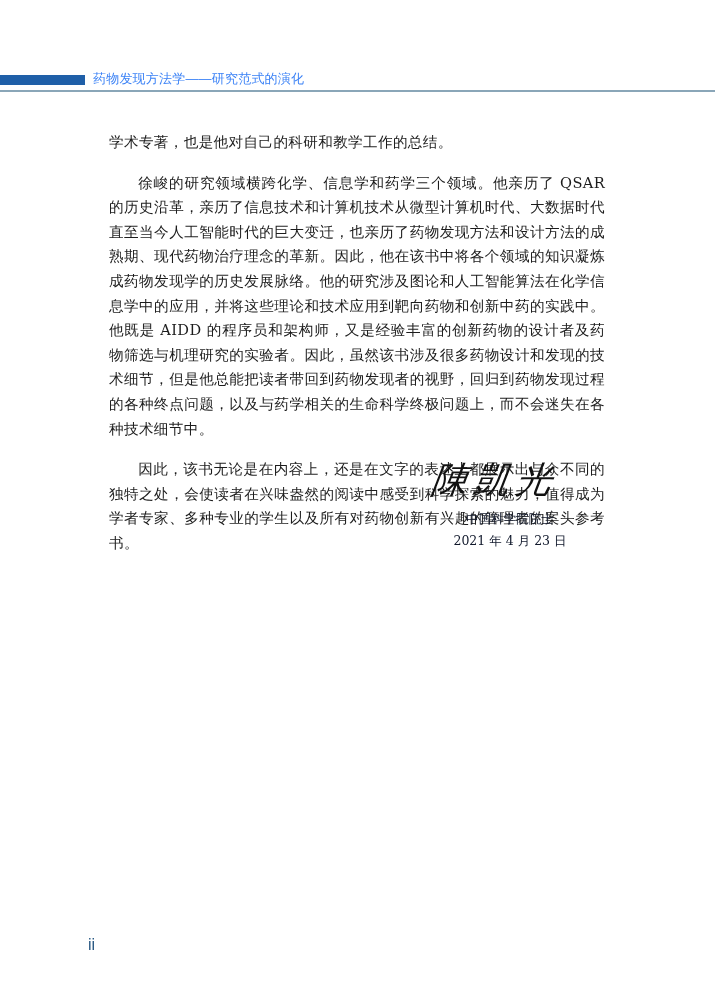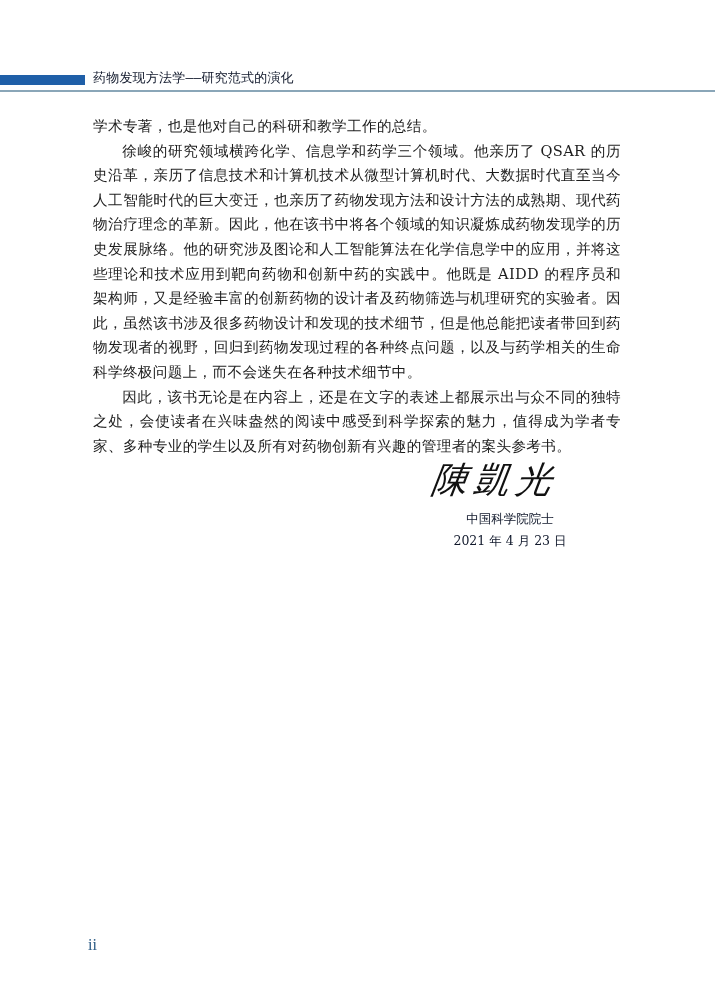--- a/index.html
+++ b/index.html
@@ -7,49 +7,49 @@
       width: 715px; height: 1000px; position: relative; overflow: hidden;
       background: #ffffff; color: #1c1c1c;
       font-family: "DejaVu Serif", "Liberation Serif", serif;
     }
     .header-bar {
       position: absolute; left: 0; top: 75px; width: 85px; height: 10px;
       background: #1f5fa8;
     }
     .header-title {
       position: absolute; left: 93px; top: 70px; height: 18px;
-      font-family: Liberation Mono, monospace;
-      font-size: 13px; line-height: 18px; color: #0f172a; letter-spacing: 0.2px;
+      font-family: Liberation Sans, sans-serif;
+      font-size: 13px; line-height: 18px; color: #3b82f6; letter-spacing: 0.2px;
     }
     .header-rule {
       position: absolute; left: 0; top: 90px; width: 715px; height: 2px;
       background: #8aa6b8;
     }
     .body-text {
       position: absolute; left: 93px; top: 114px; width: 528px;
       font-size: 14.6px; line-height: 24.6px; text-align: justify;
       letter-spacing: 0.35px;
     }
-    .body-text p { margin: 0; }
+    .body-text p { margin: 16px; }
     .body-text p.indent { text-indent: 2em; }
     .signature {
       position: absolute; left: 432px; top: 456px; width: 150px; height: 48px;
       font-family: "DejaVu Serif", serif; font-style: italic;
       font-size: 36px; line-height: 48px; letter-spacing: 6px; color: #111;
       transform: skewX(-8deg);
       font-weight: 300;
     }
     .sig-block {
       position: absolute; left: 420px; top: 508px; width: 180px;
       font-size: 12.5px; line-height: 22px; text-align: center; color: #0f172a;
     }
     .sig-block div { white-space: nowrap; }
     .page-number {
       position: absolute; left: 88px; top: 936px;
-      font-family: Liberation Serif, serif;
+      font-family: Liberation Sans, sans-serif;
       font-size: 16px; color: #2a5a84;
     }
   </style>
 </head>
 <body>
 
 <div class="header-bar"></div>
 <div class="header-title">药物发现方法学——研究范式的演化</div>
 <div class="header-rule"></div>
 

